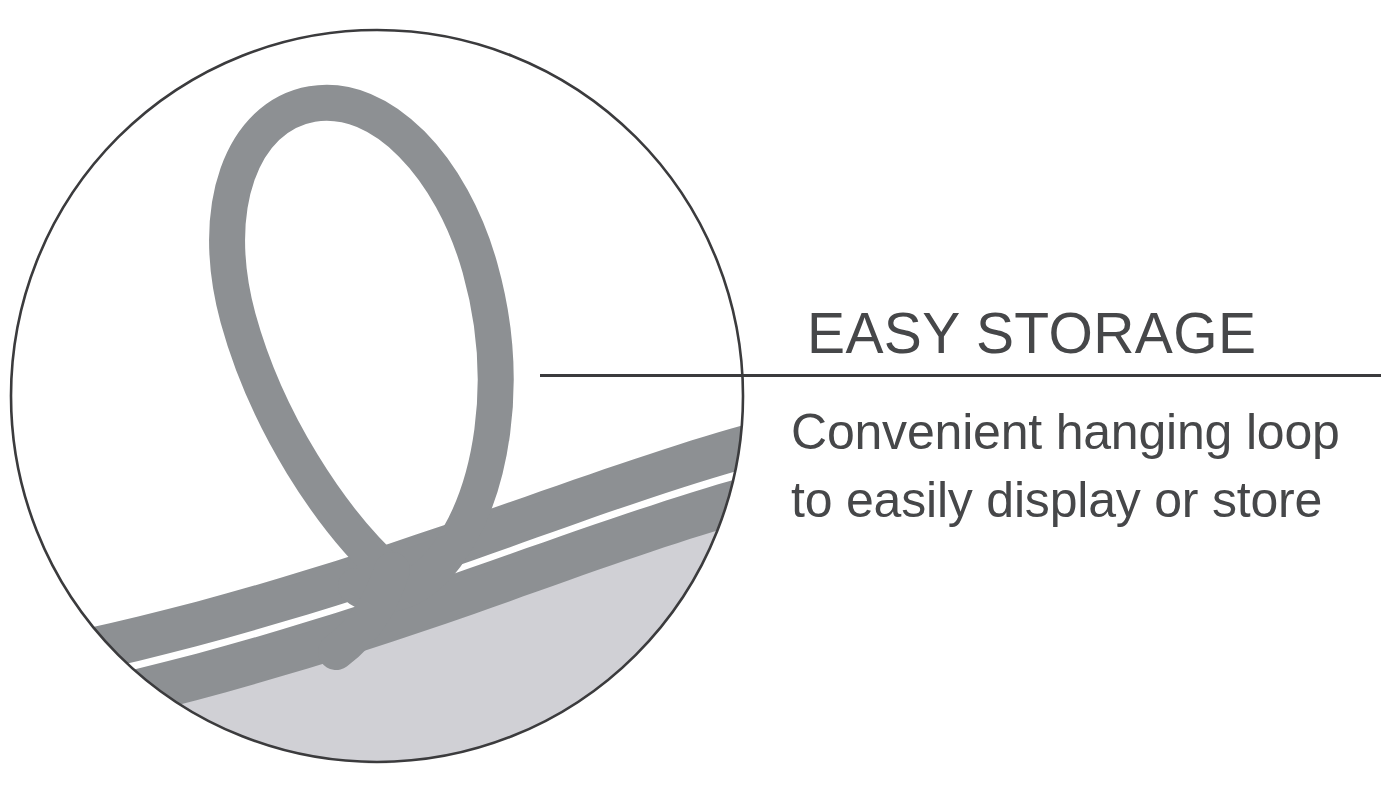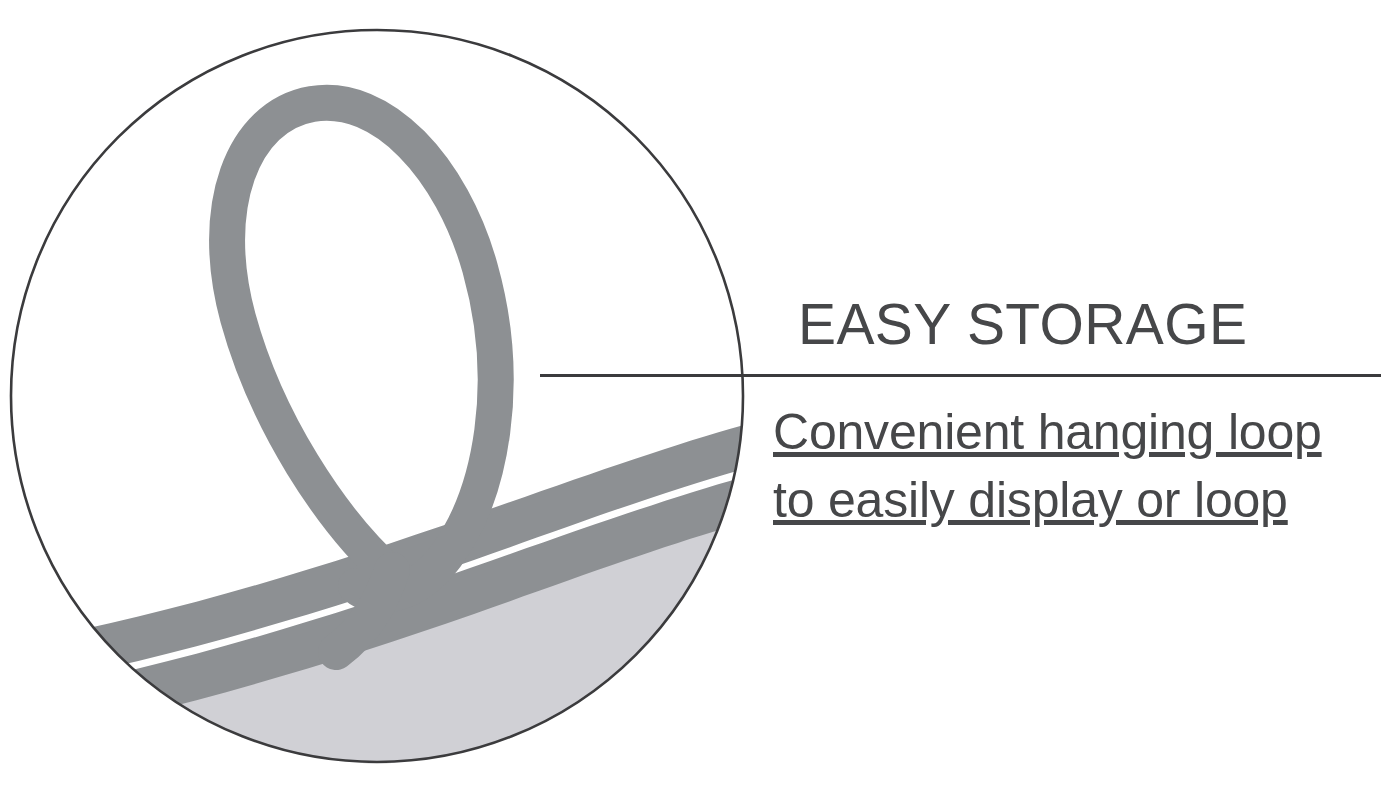--- a/index.html
+++ b/index.html
@@ -28,50 +28,49 @@
     width: 1387px;
     height: 805px;
   }
   .text-block {
     position: absolute;
     left: 791px;
     top: 282px;
     width: 590px;
   }
   .callout-heading {
-    margin: 7px;
+    margin: 16px;
     font-family: "Liberation Sans", sans-serif;
     font-weight: 400;
     font-size: 57px;
     line-height: 70px;
     letter-spacing: 0.4px;
     color: #464749;
     white-space: nowrap;
   }
   .rule {
     position: absolute;
     left: 540px;
     top: 374px;
     width: 841px;
     height: 3px;
     background: #3b3b3d;
   }
   .callout-body {
     position: absolute;
-    left: 773px;
+    left: 791px;
     top: 398px;
     width: 580px;
     margin: 0;
     font-family: "Liberation Sans", sans-serif;
     font-weight: 400;
     font-size: 50px;
     line-height: 68px;
     letter-spacing: -0.2px;
     color: #464749;
-    text-decoration: underline;
   }
   .callout-body span { display: block; white-space: nowrap; }
 </style>
 </head>
 <body>
 
 <div id="stage">
 
   <svg id="illustration" viewBox="0 0 1387 805" xmlns="http://www.w3.org/2000/svg">
 
@@ -121,16 +120,16 @@
   </svg>
 
   <div class="text-block">
     <h1 class="callout-heading">EASY STORAGE</h1>
   </div>
 
   <div class="rule"></div>
 
   <p class="callout-body">
     <span>Convenient hanging loop</span>
-    <span>to easily display or loop</span>
+    <span>to easily display or store</span>
   </p>
 
 </div>
 
 </body></html>

